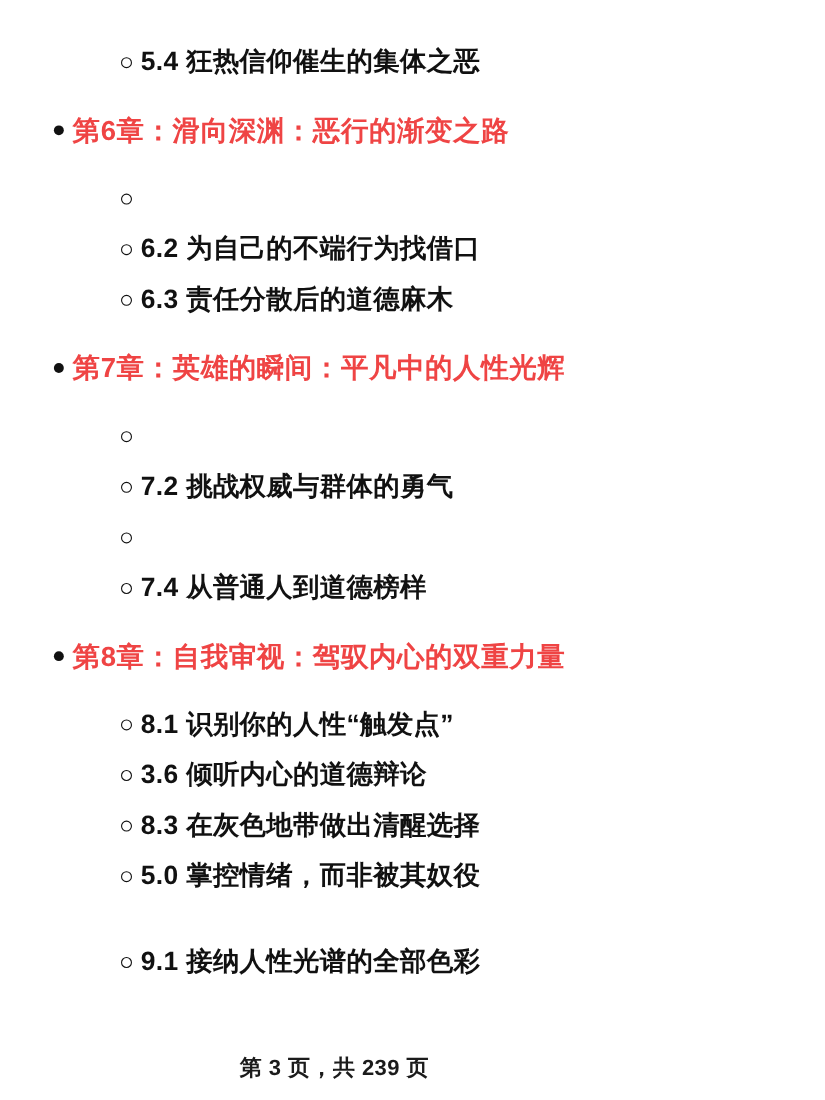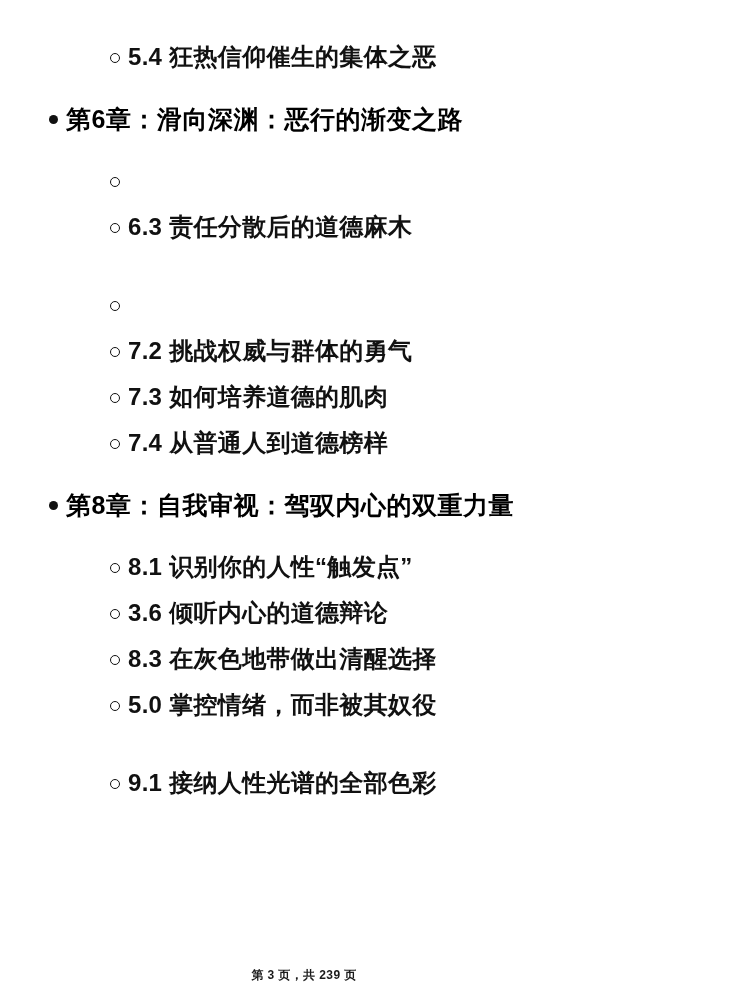--- a/index.html
+++ b/index.html
@@ -48,21 +48,21 @@
     height: 9px;
     border-radius: 50%;
     background: #111;
     vertical-align: middle;
   }
   .lvl1 .text {
     font-size: 25px;
     line-height: 46px;
     font-weight: 700;
     letter-spacing: 0.5px;
-    color: #000000;
+    color: #ef4444;
     white-space: nowrap;
   }
   
   .lvl2 {
     display: flex;
     align-items: flex-start;
     padding: 0;
     margin: 0;
   }
   .lvl2 .marker {
@@ -91,21 +91,21 @@
   }
   .gap {
     height: 16px;
   }
   .footer {
     position: absolute;
     left: 0;
     right: 0;
     bottom: 16px;
     text-align: center;
-    font-size: 12px;
+    font-size: 20px;
     font-weight: 700;
     color: #1b1b1b;
     letter-spacing: 0.4px;
   }
 </style>
 </head>
 <body>
 
 <div class="page">
   <ul class="toc" id="toc-list">
@@ -117,34 +117,41 @@
       <li class="lvl1">
         <span class="marker"><span class="dot"></span></span>
         <span class="text">第6章：滑向深渊：恶行的渐变之路</span>
       </li>
       <li class="gap"></li>
       <li class="lvl2">
         <span class="marker"><span class="ring"></span></span>
       </li>
       <li class="lvl2">
         <span class="marker"><span class="ring"></span></span>
+        <span class="text">6.2 为自己的不端行为找借口</span>
+      </li>
+      <li class="lvl2">
+        <span class="marker"><span class="ring"></span></span>
         <span class="text">6.3 责任分散后的道德麻木</span>
       </li>
       <li class="gap"></li>
+      <li class="lvl1">
+        <span class="marker"><span class="dot"></span></span>
+        <span class="text">第7章：英雄的瞬间：平凡中的人性光辉</span>
+      </li>
       <li class="gap"></li>
       <li class="lvl2">
         <span class="marker"><span class="ring"></span></span>
       </li>
       <li class="lvl2">
         <span class="marker"><span class="ring"></span></span>
         <span class="text">7.2 挑战权威与群体的勇气</span>
       </li>
       <li class="lvl2">
         <span class="marker"><span class="ring"></span></span>
-        <span class="text">7.3 如何培养道德的肌肉</span>
       </li>
       <li class="lvl2">
         <span class="marker"><span class="ring"></span></span>
         <span class="text">7.4 从普通人到道德榜样</span>
       </li>
       <li class="gap"></li>
       <li class="lvl1">
         <span class="marker"><span class="dot"></span></span>
         <span class="text">第8章：自我审视：驾驭内心的双重力量</span>
       </li>

